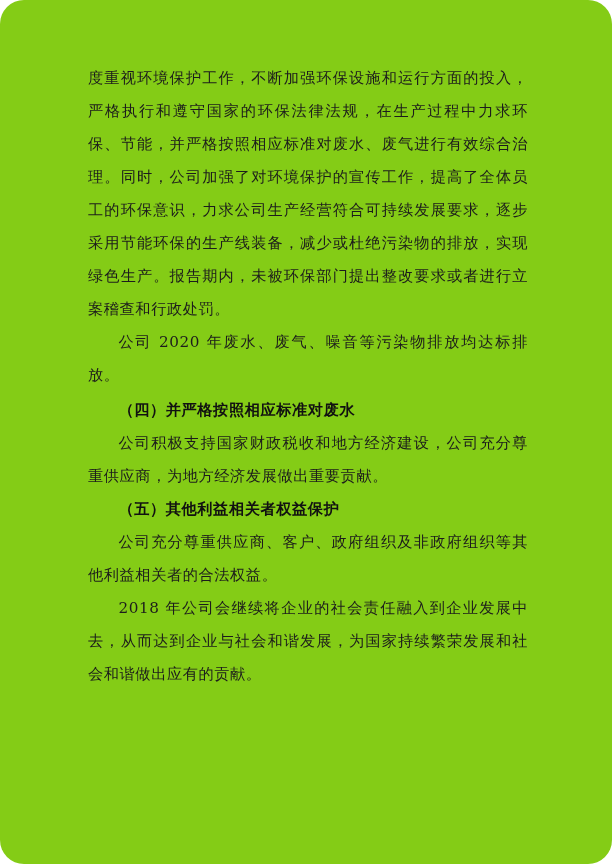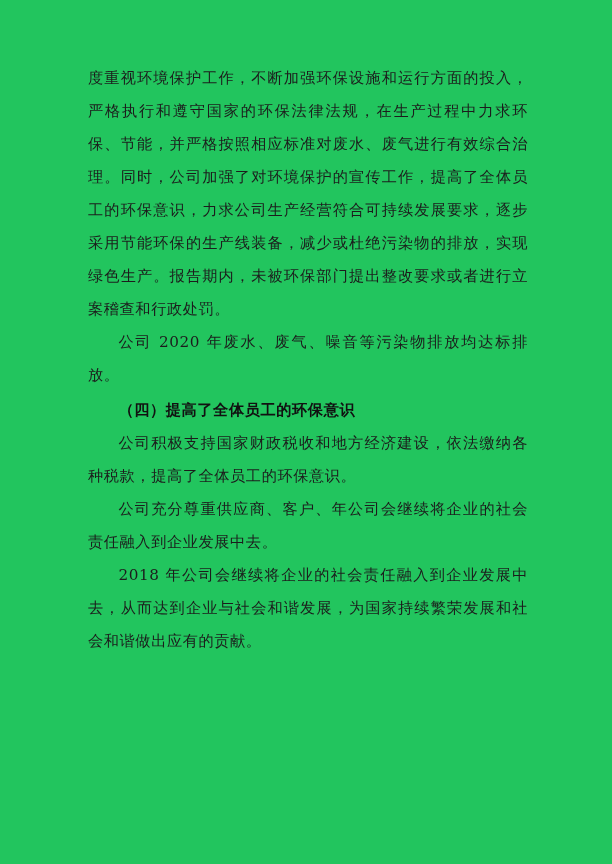--- a/index.html
+++ b/index.html
@@ -10,22 +10,23 @@
     width: 612px;
     height: 864px;
     background: #ffffff;
     font-family: "DejaVu Serif", serif;
     overflow: hidden;
   }
   .page {
     position: relative;
     width: 612px;
     height: 864px;
-    background: #22c55e;
+    background: #84cc16;
     box-sizing: border-box;
+    border-radius: 24px;
   }
   .content {
     position: absolute;
     left: 88px;
     top: 62px;
     width: 440px;
   }
   .para {
     font-size: 15.2px;
     line-height: 33px;
@@ -56,23 +57,24 @@
 
 <div class="page">
   <div class="content">
 
     <p class="para">度重视环境保护工作，不断加强环保设施和运行方面的投入，严格执行和遵守国家的环保法律法规，在生产过程中力求环保、节能，并严格按照相应标准对废水、废气进行有效综合治理。同时，公司加强了对环境保护的宣传工作，提高了全体员工的环保意识，力求公司生产经营符合可持续发展要求，逐步采用节能环保的生产线装备，减少或杜绝污染物的排放，实现绿色生产。报告期内，未被环保部门提出整改要求或者进行立案稽查和行政处罚。</p>
 
     <p class="para indent">公司 2020 年废水、废气、噪音等污染物排放均达标排放。</p>
 
     <div class="spacer-sm"></div>
 
-    <p class="heading">（四）提高了全体员工的环保意识</p>
+    <p class="heading">（四）并严格按照相应标准对废水</p>
 
-    <p class="para indent">公司积极支持国家财政税收和地方经济建设，依法缴纳各种税款，提高了全体员工的环保意识。</p>
+    <p class="para indent">公司积极支持国家财政税收和地方经济建设，公司充分尊重供应商，为地方经济发展做出重要贡献。</p>
 
+    <p class="heading">（五）其他利益相关者权益保护</p>
 
-    <p class="para indent">公司充分尊重供应商、客户、年公司会继续将企业的社会责任融入到企业发展中去。</p>
+    <p class="para indent">公司充分尊重供应商、客户、政府组织及非政府组织等其他利益相关者的合法权益。</p>
 
     <p class="para indent">2018 年公司会继续将企业的社会责任融入到企业发展中去，从而达到企业与社会和谐发展，为国家持续繁荣发展和社会和谐做出应有的贡献。</p>
 
   </div>
 </div>
 
 </body></html>

